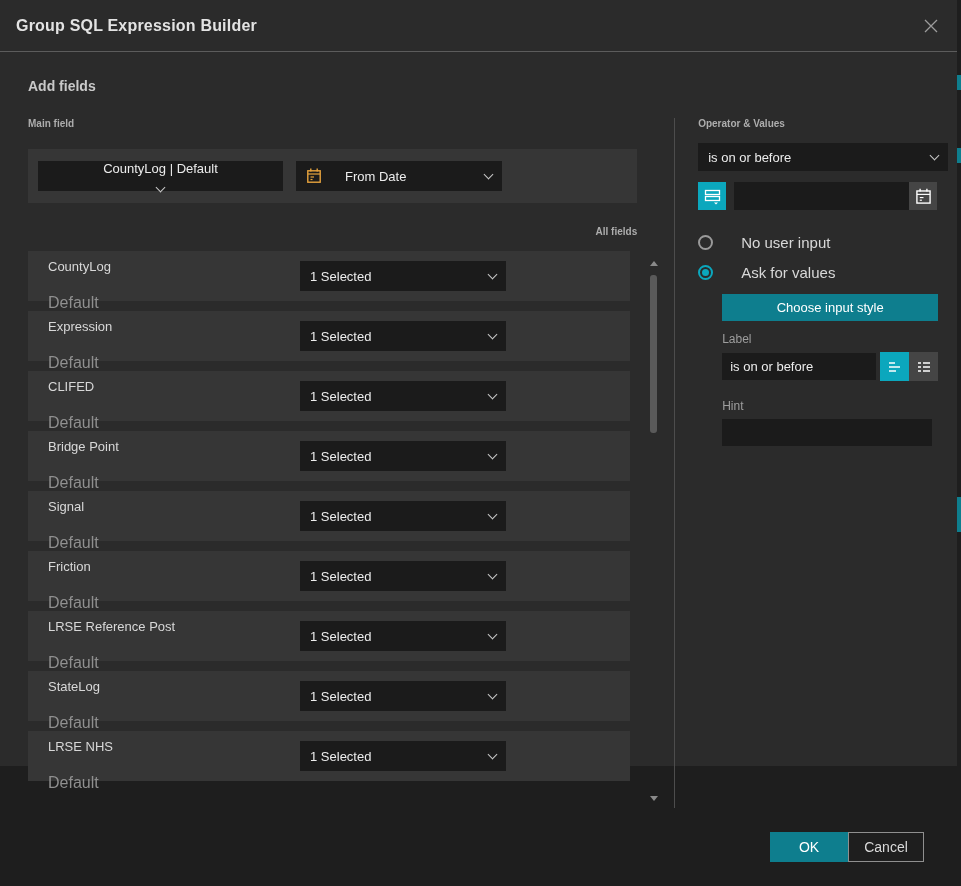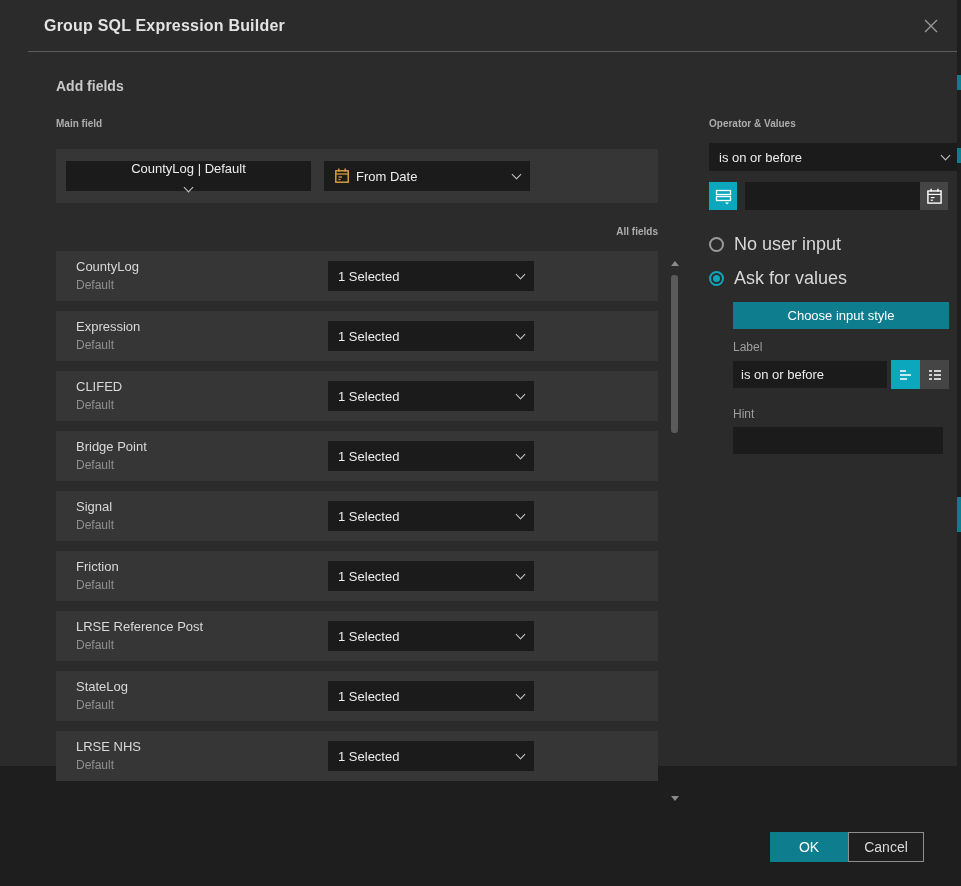--- a/index.html
+++ b/index.html
@@ -7,21 +7,20 @@
   body {
     font-family:"Liberation Sans", sans-serif;
     background:#1e1e1e;
     color:#d6d6d6;
     position:relative;
     overflow:hidden;
   }
   .dialog {
     position:absolute; left:0; top:0; width:957px; height:766px;
     background:var(--dialog-bg,#2b2b2b);
-    padding-left:28px;
   }
   
   .bg-strip { position:absolute; right:0; top:0; width:4px; height:886px; background:#1e1e1e; }
   .bg-frag { position:absolute; right:0; width:4px; }
   .bg-frag.f1 { top:75px; height:15px; background:var(--teal-primary,#0e7e8e); }
   .bg-frag.f2 { top:148px; height:15px; background:var(--teal-primary,#0e7e8e); }
   .bg-frag.f3 { top:497px; height:35px; background:var(--teal-primary,#0e7e8e); }
 
   
   .titlebar {
@@ -51,29 +50,29 @@
   .select {
     background:var(--input-bg,#1b1b1b); height:30px; display:flex; align-items:center;
     padding:0 10px; font-size:13px; color:#ececec; cursor:pointer;
   }
   .select .select-text { flex:1; white-space:nowrap; overflow:hidden; }
   .chevron {
     width:7px; height:7px; border-right:1.5px solid #c9c9c9; border-bottom:1.5px solid #c9c9c9;
     transform:rotate(45deg); margin-top:-4px; flex:0 0 auto;
   }
   .sel-layer { width:245px;flex-direction:column; }
-  .sel-datefield { width:206px; gap:6px; }
+  .sel-datefield { width:206px; gap:23px; }
   .all-fields-label { margin-top:23px;text-align:right; }
   .fields-list { margin-top:14px; width:602px; }
   .field-row {
     position:relative; height:50px; background:var(--row-bg,#363636); margin-bottom:10px;
     padding:8px 0 0 20px;
   }
   .field-name { font-size:13px; color:#d8d8d8; }
-  .field-type { font-size:12px; color:#8f8f8f; margin-top:4px; }
+  .field-type { font-size:16px; color:#8f8f8f; margin-top:20px; }
   .field-row .select { position:absolute; left:272px; top:10px; width:206px; }
 
   
   .scrollbar { width:9px; margin-left:12px; margin-top:143px; height:540px; position:relative; }
   .sb-arrow-up, .sb-arrow-down { position:absolute; left:1px; width:0; height:0;
     border-left:4px solid transparent; border-right:4px solid transparent; }
   .sb-arrow-up { top:0; border-bottom:5px solid #8a8a8a; }
   .sb-arrow-down { bottom:0; border-top:5px solid #8a8a8a; }
   .sb-thumb { position:absolute; top:14px; left:1px; width:7px; height:158px; background:#5a5a5a; border-radius:3px; }
 
@@ -95,21 +94,21 @@
     font-family:"Liberation Sans", sans-serif;
   }
   .btn-calendar { background:#454545; }
 
   .radio-row { display:flex; align-items:center; margin-bottom:13px; cursor:pointer; }
   .radio { width:15px; height:15px; border-radius:50%; border:2px solid #9a9a9a; flex:0 0 auto;
     display:flex; align-items:center; justify-content:center; }
   .radio.checked { border-color:var(--teal-bright,#0ba7bd); }
   .radio.checked::after { content:""; width:7px; height:7px; border-radius:50%;
     background:var(--teal-bright,#0ba7bd); display:block; }
-  .radio-label { margin-left:10px; font-size:18px; color:#d8d8d8; }
+  .radio-label { margin-left:28px; font-size:15px; color:#d8d8d8; }
 
   .indent { margin-left:24px; }
   .choose-style-btn {
     margin-top:6px; width:216px; height:27px; background:var(--teal-primary,#0e7e8e);
     color:#fff; font-size:13px; display:flex; align-items:center; justify-content:center;
     cursor:pointer;
   }
   .caption { margin-top:11px; font-size:12px; color:#9e9e9e; }
   .label-row { display:flex; align-items:center; margin-top:6px; }
   .label-input {

